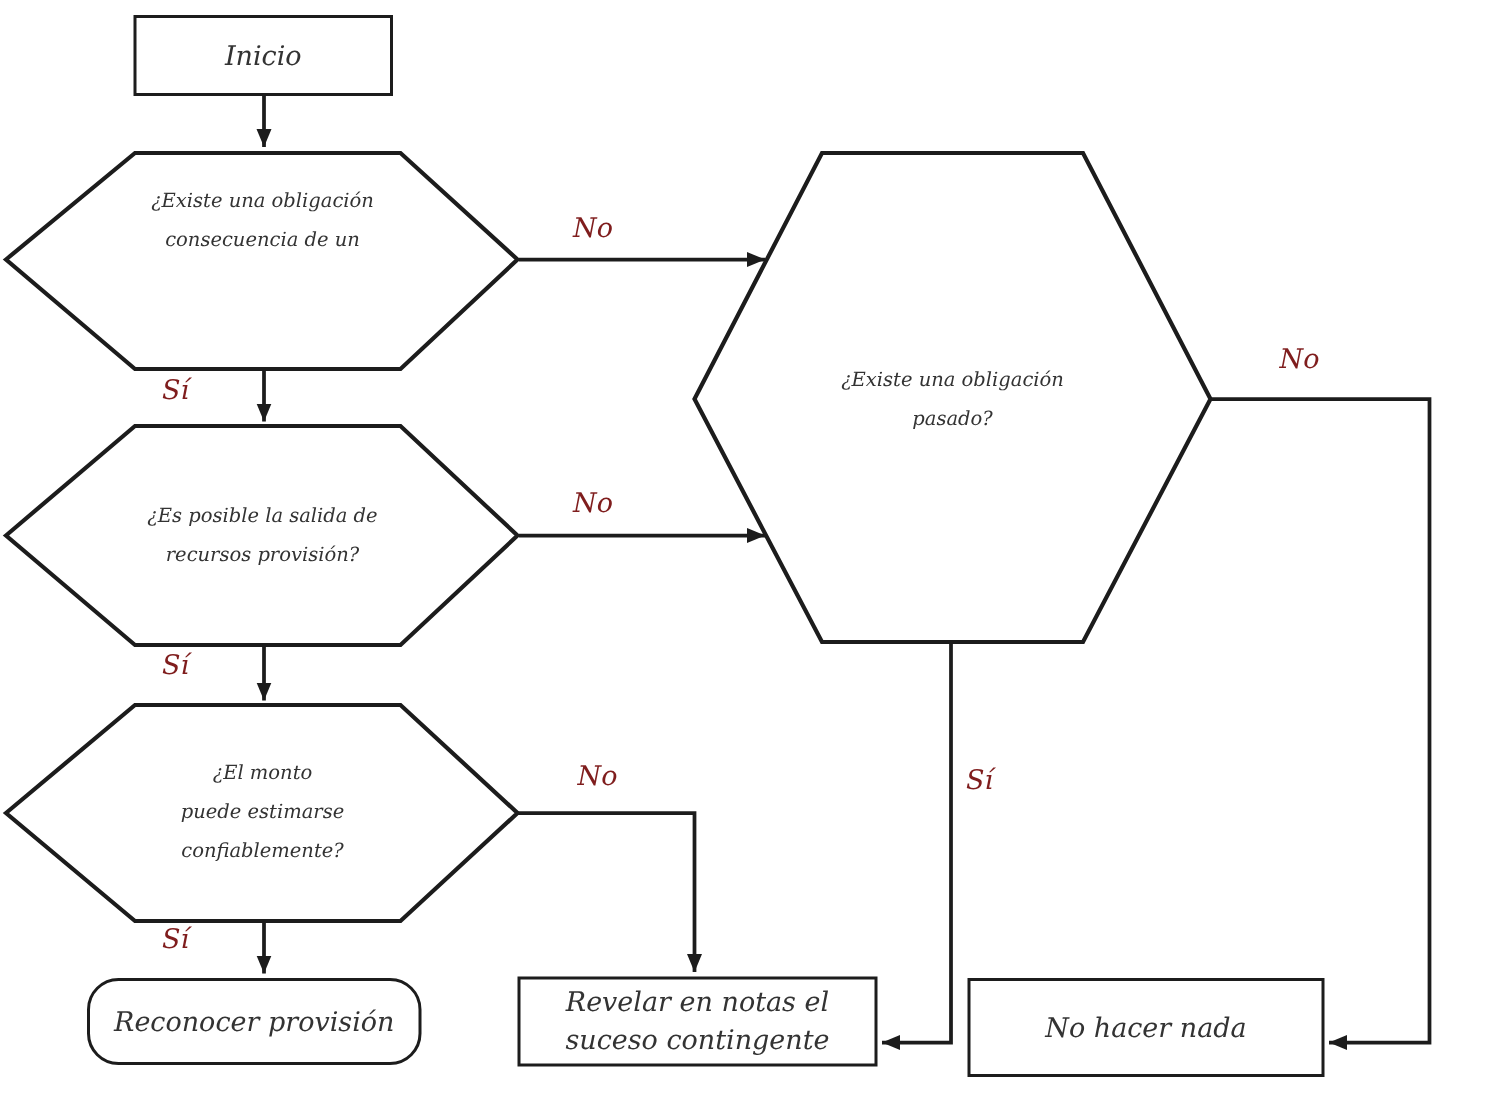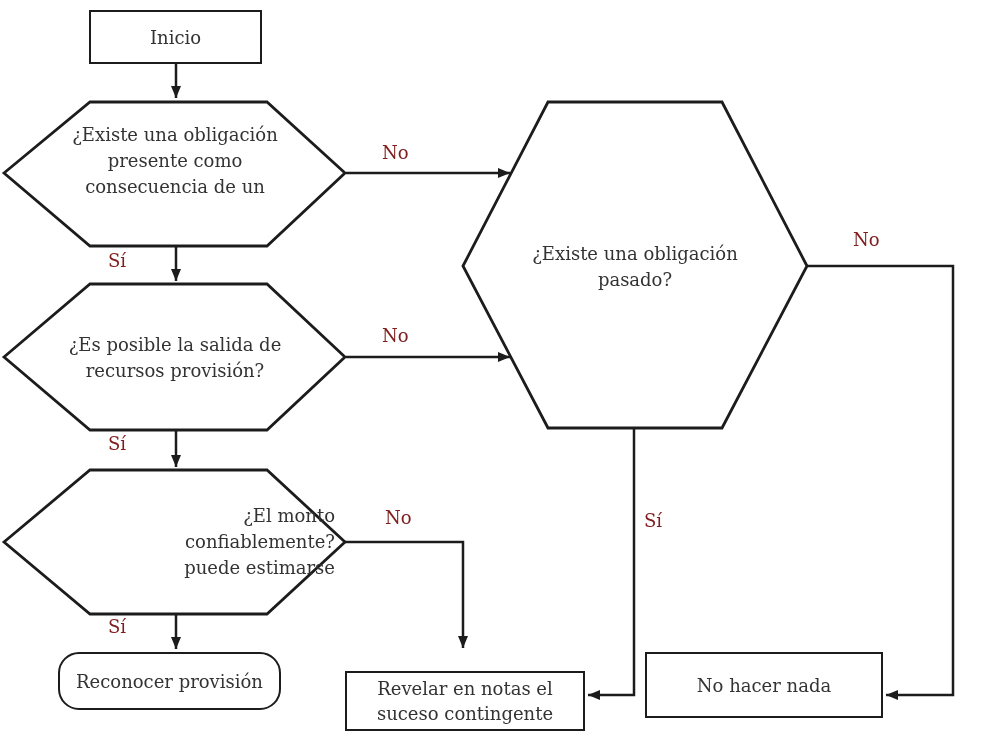--- a/index.html
+++ b/index.html
@@ -8,20 +8,21 @@
     background: #ffffff;
   }
   .canvas {
     position: relative;
     width: 992px;
     height: 740px;
     background: #ffffff;
     font-family: "DejaVu Serif", serif;
     color: #333333;
     overflow: hidden;
+    font-style: italic;
   }
   .layer {
     position: absolute;
     left: 0;
     top: 0;
   }
   .node-box {
     position: absolute;
     border: 2.6px solid #1c1c1c;
     background: #ffffff;
@@ -30,21 +31,21 @@
     justify-content: center;
     text-align: center;
     font-size: 18px;
     line-height: 25px;
     color: #333333;
     box-sizing: border-box;
   }
   .hex-text {
     position: absolute;
     text-align: center;
-    font-size: 18px;
+    font-size: 13px;
     line-height: 26px;
     color: #333333;
     pointer-events: none;
   }
   .edge-label {
     position: absolute;
     font-size: 18px;
     line-height: 21px;
     color: #7f1d1d;
   }
@@ -89,46 +90,45 @@
   </svg>
 
   <div class="node-box" style="left:89px; top:10px; width:173px; height:54px;">
     <span>Inicio</span>
   </div>
 
   <div class="node-box" style="left:58px; top:652px; width:223px; height:58px;border-radius:21px;">
     <span>Reconocer provisión</span>
   </div>
 
-  <div class="node-box" style="left:345px; top:651px; width:240px; height:60px;margin-top:20px;">
+  <div class="node-box" style="left:345px; top:651px; width:240px; height:60px;">
     <div>
       <div>Revelar en notas el</div>
       <div>suceso contingente</div>
     </div>
   </div>
 
   <div class="node-box" style="left:645px; top:652px; width:238px; height:66px;">
     <span>No hacer nada</span>
   </div>
 
   <div class="hex-text" style="left:15px; top:122px; width:320px;">
     <div>¿Existe una obligación</div>
-    <div>presente como</div>
     <div>consecuencia de un</div>
   </div>
 
   <div class="hex-text" style="left:15px; top:332px; width:320px;">
     <div>¿Es posible la salida de</div>
     <div>recursos provisión?</div>
   </div>
 
-  <div class="hex-text" style="left:15px; top:503px; width:320px;text-align:right;">
+  <div class="hex-text" style="left:15px; top:503px; width:320px;">
     <div>¿El monto</div>
+    <div>puede estimarse</div>
     <div>confiablemente?</div>
-    <div>puede estimarse</div>
   </div>
 
   <div class="hex-text" style="left:465px; top:241px; width:340px;">
     <div>¿Existe una obligación</div>
     <div>pasado?</div>
   </div>
 
   <span class="edge-label" style="left:108px; top:250px;">Sí</span>
   <span class="edge-label" style="left:108px; top:433px;">Sí</span>
   <span class="edge-label" style="left:108px; top:616px;">Sí</span>

